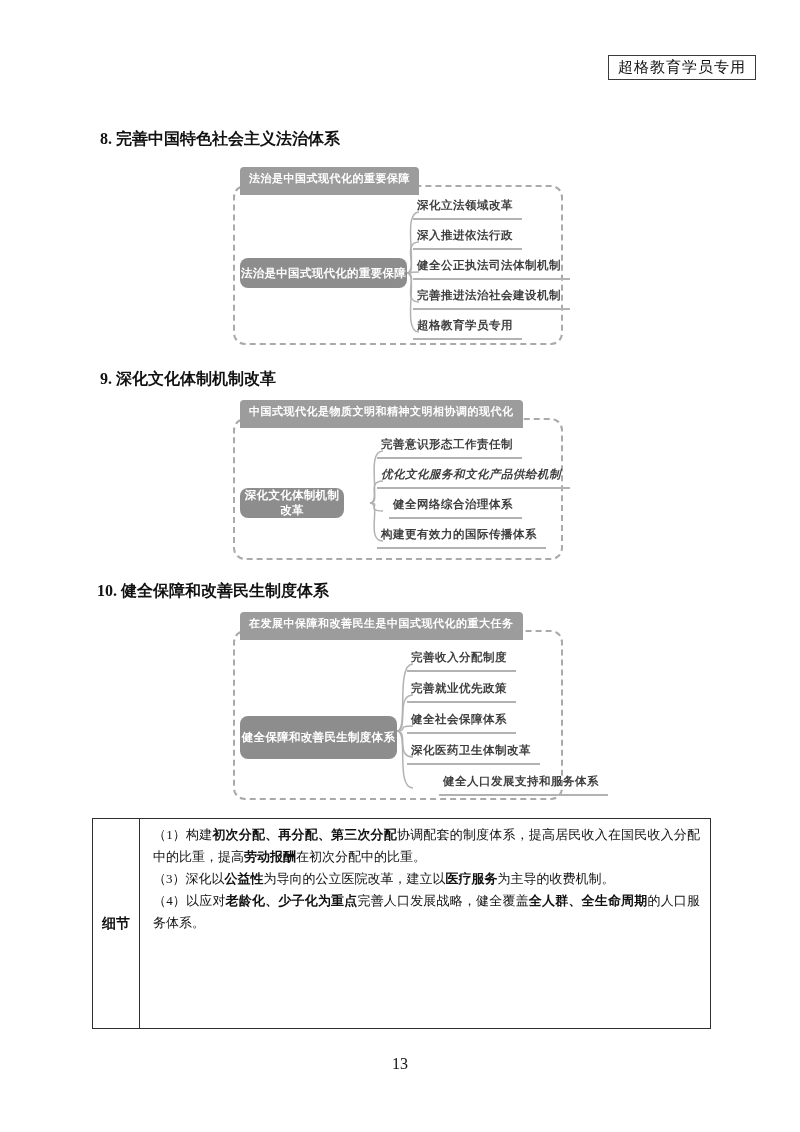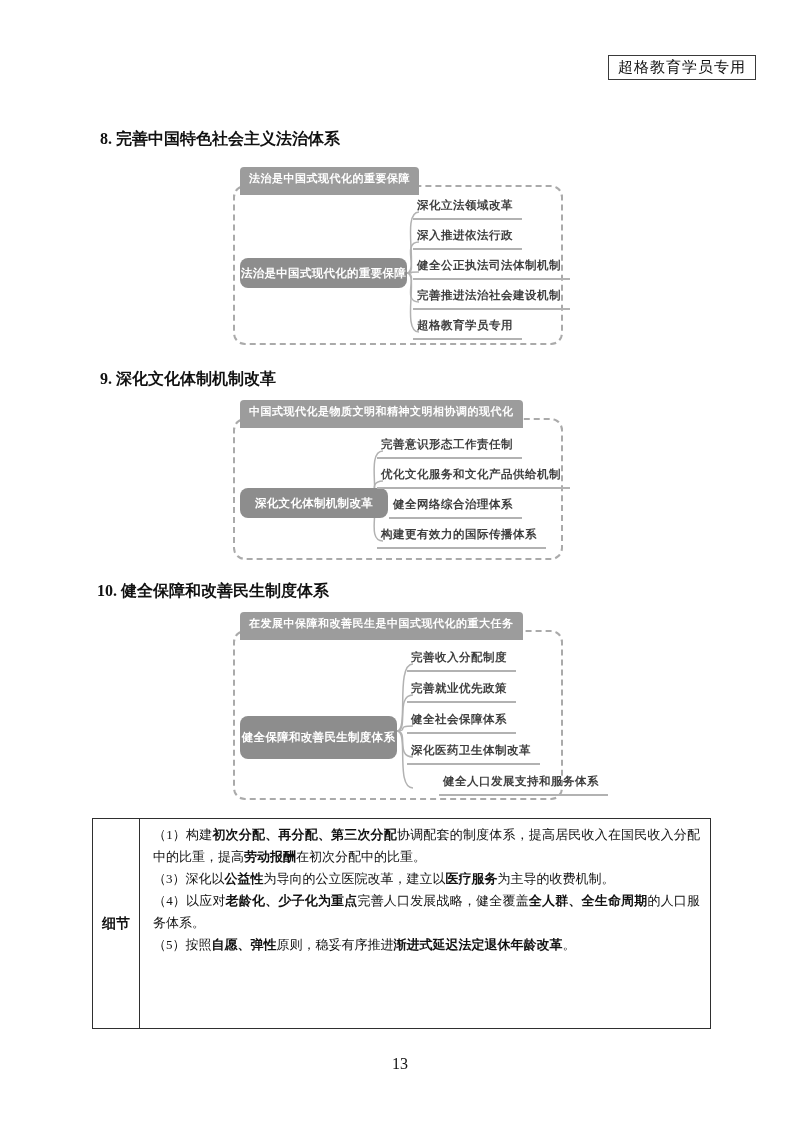--- a/index.html
+++ b/index.html
@@ -71,24 +71,24 @@
 <div class="heading" id="h9">9. 深化文化体制机制改革</div>
 <div class="map" id="map1" style="top:400px;height:161px;">
   <div class="dashed" style="height:138px;"></div>
   <div class="tab">中国式现代化是物质文明和精神文明相协调的现代化</div>
   <svg class="conn" width="332" height="161" viewBox="0 0 332 161">
       <path d="M 137 103 C 149 103 132 51 150 51"></path>
       <path d="M 137 103 C 149 103 132 81 150 81"></path>
       <path d="M 137 103 C 149 103 132 111 150 111"></path>
       <path d="M 137 103 C 149 103 132 141 150 141"></path>
     </svg>
-  <div class="node" style="top: 88px; width: 148px; height: 30px;">深化文化体制机制改革</div>
+  <div class="node" style="top: 88px; width: 104px; height: 30px;">深化文化体制机制改革</div>
   <div class="items">
       <div class="bitem" style="left: 144px; top: 24px;">完善意识形态工作责任制</div>
-      <div class="bitem" style="left: 144px; top: 54px;">优化文化服务和文化产品供给机制</div>
+      <div class="bitem" style="left: 144px; top: 54px; font-style: italic;">优化文化服务和文化产品供给机制</div>
       <div class="bitem" style="left: 156px; top: 84px;">健全网络综合治理体系</div>
       <div class="bitem" style="left: 144px; top: 114px;">构建更有效力的国际传播体系</div>
     </div>
 </div>
 
 <div class="heading" id="h10">10. 健全保障和改善民生制度体系</div>
 <div class="map" id="map2" style="top:612px;height:190px;">
   <div class="dashed" style="height:166px;"></div>
   <div class="tab">在发展中保障和改善民生是中国式现代化的重大任务</div>
   <svg class="conn" width="332" height="190" viewBox="0 0 332 190">
@@ -107,17 +107,16 @@
       <div class="bitem" style="left: 174px; top: 149px; margin-left: 32px;">健全人口发展支持和服务体系</div>
     </div>
 </div>
 
 <div class="dtable">
   <div class="dlabel">细节</div>
   <div class="dbody" id="dbody">
       <p><span>（1）构建</span><span class="bold">初次分配、再分配、第三次分配</span><span>协调配套的制度体系，提高居民收入在国民收入分配中的比重，提高</span><span class="bold">劳动报酬</span><span>在初次分配中的比重。</span></p>
       <p><span>（3）深化以</span><span class="bold">公益性</span><span>为导向的公立医院改革，建立以</span><span class="bold">医疗服务</span><span>为主导的收费机制。</span></p>
       <p><span>（4）以应对</span><span class="bold">老龄化、少子化为重点</span><span>完善人口发展战略，健全覆盖</span><span class="bold">全人群、全生命周期</span><span>的人口服务体系。</span></p>
-      <p><span>（5）按照</span><span class="bold">自愿、弹性</span><span>原则，稳妥有序推进</span><span class="bold">渐进式延迟法定退休年龄改革</span><span>。</span></p>
     </div>
 </div>
 
 <div class="pageno">13</div>
 
 </body></html>

